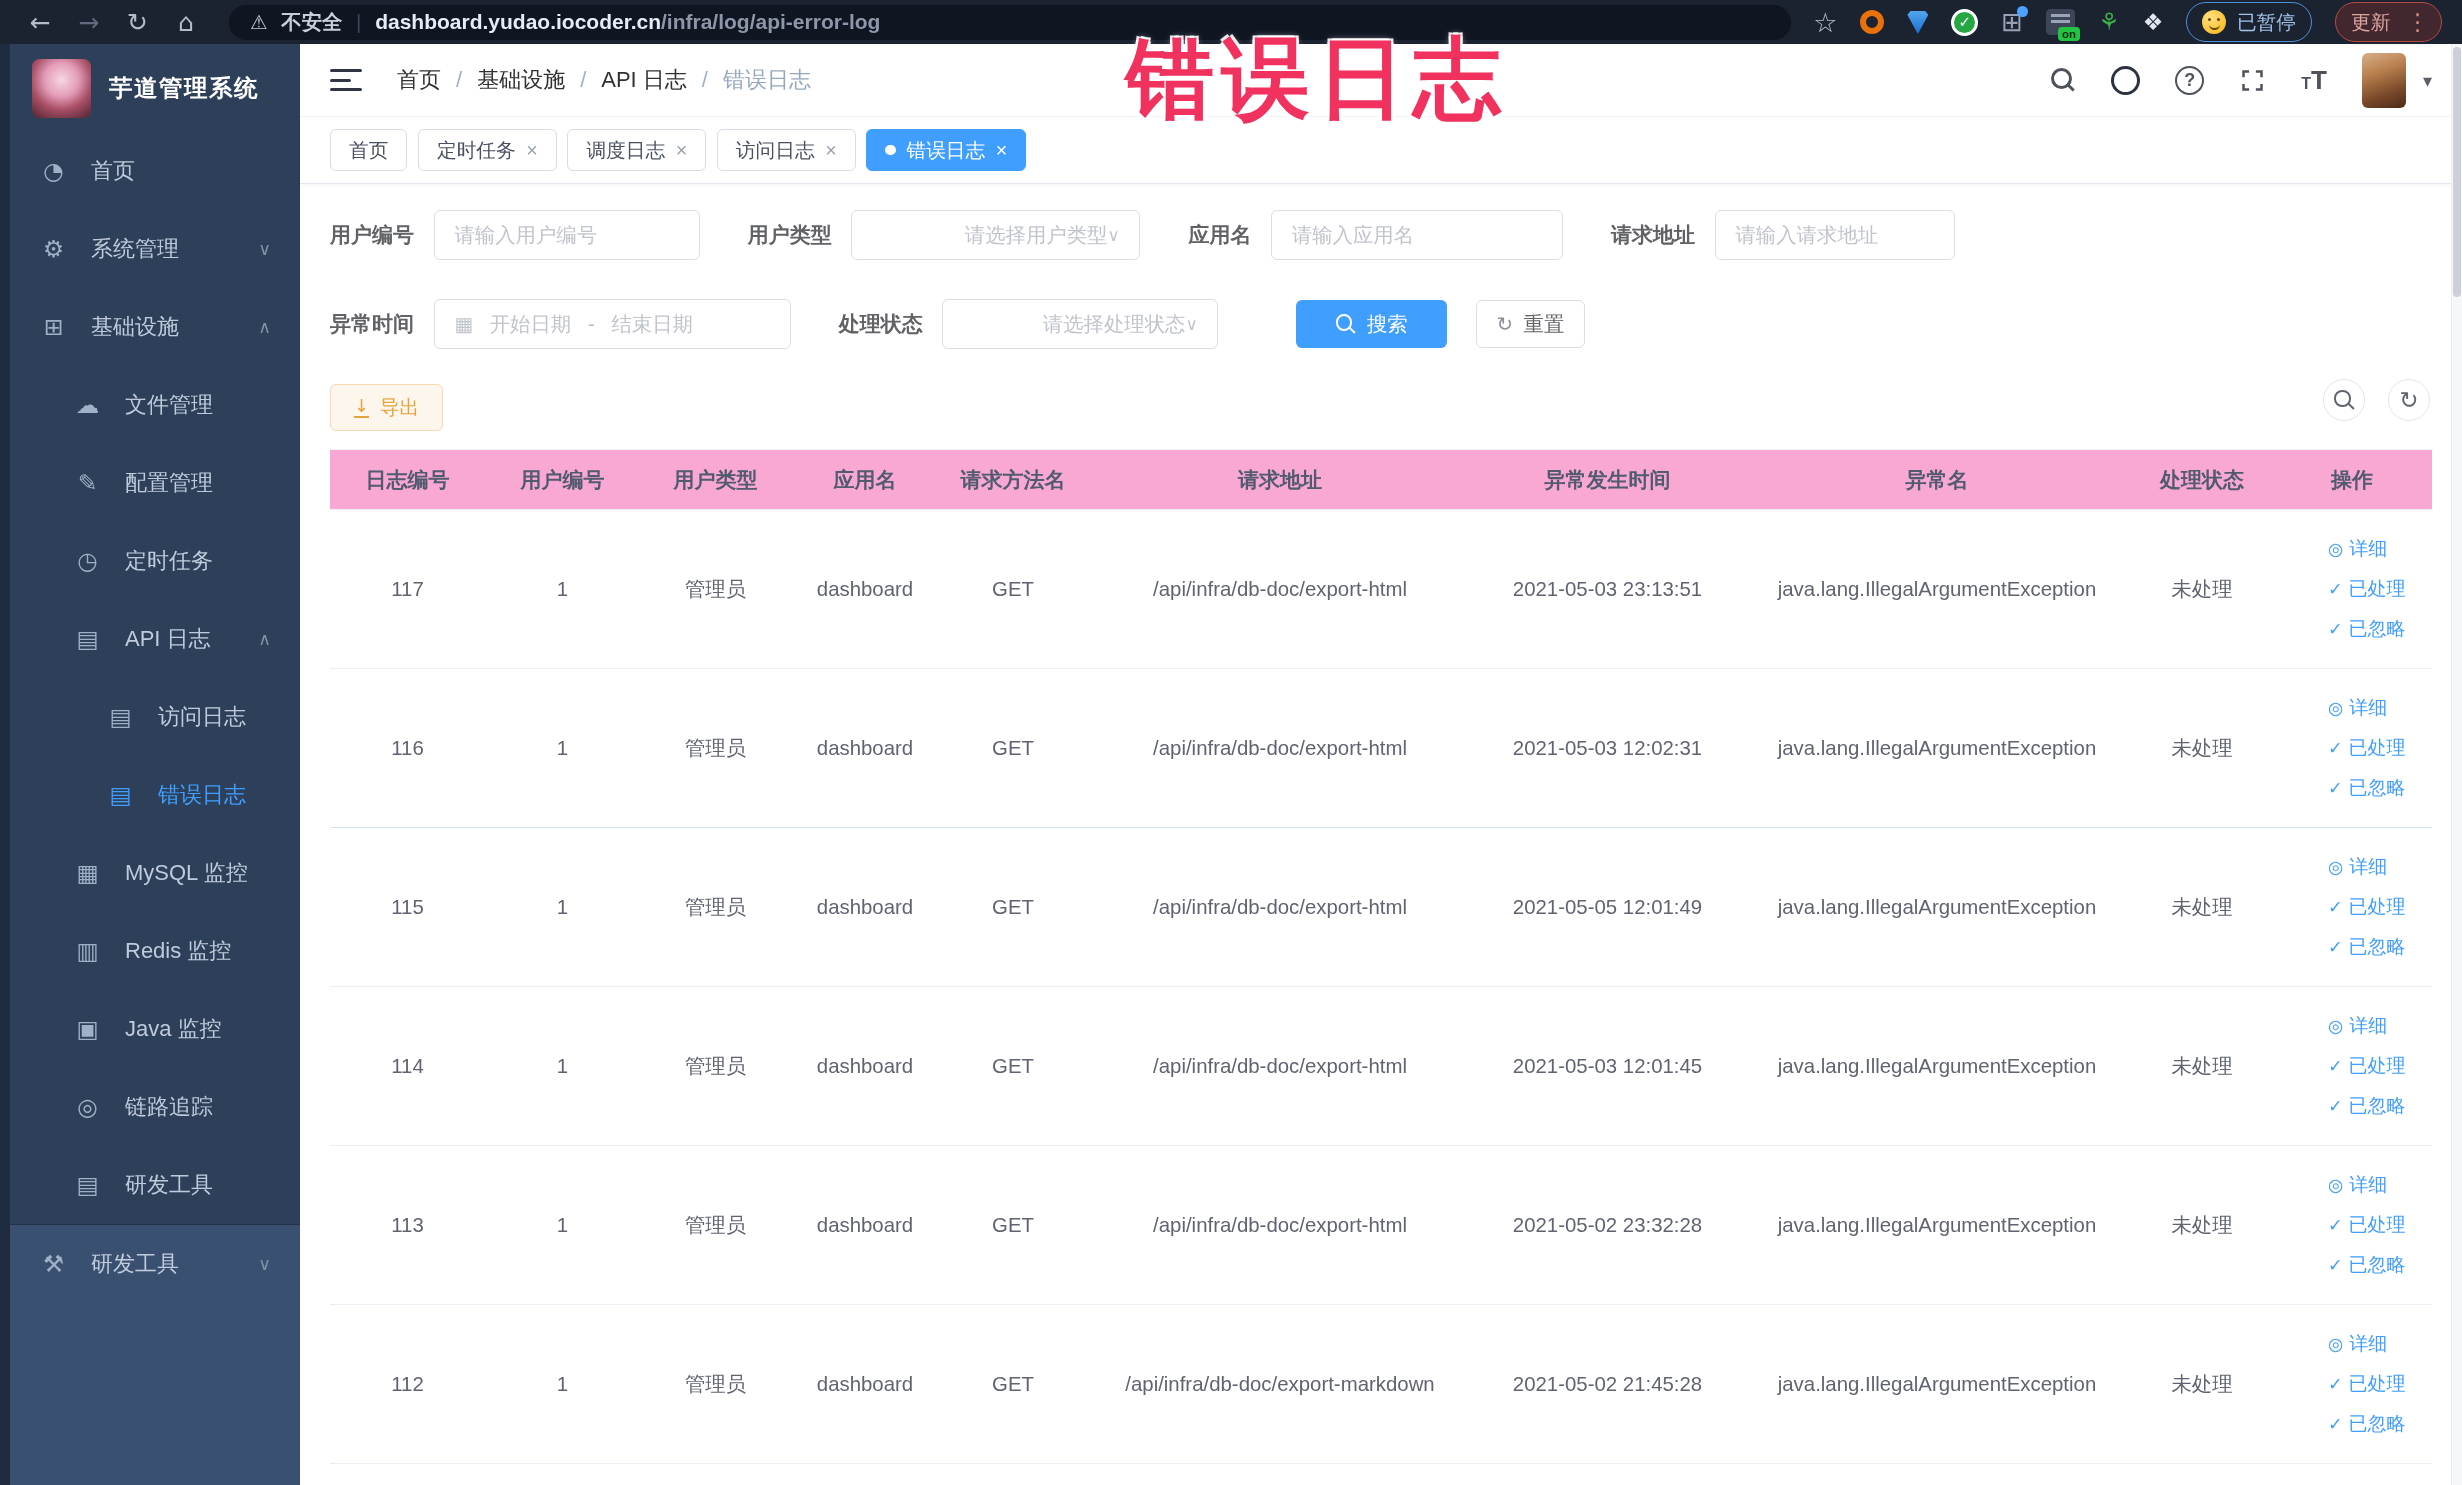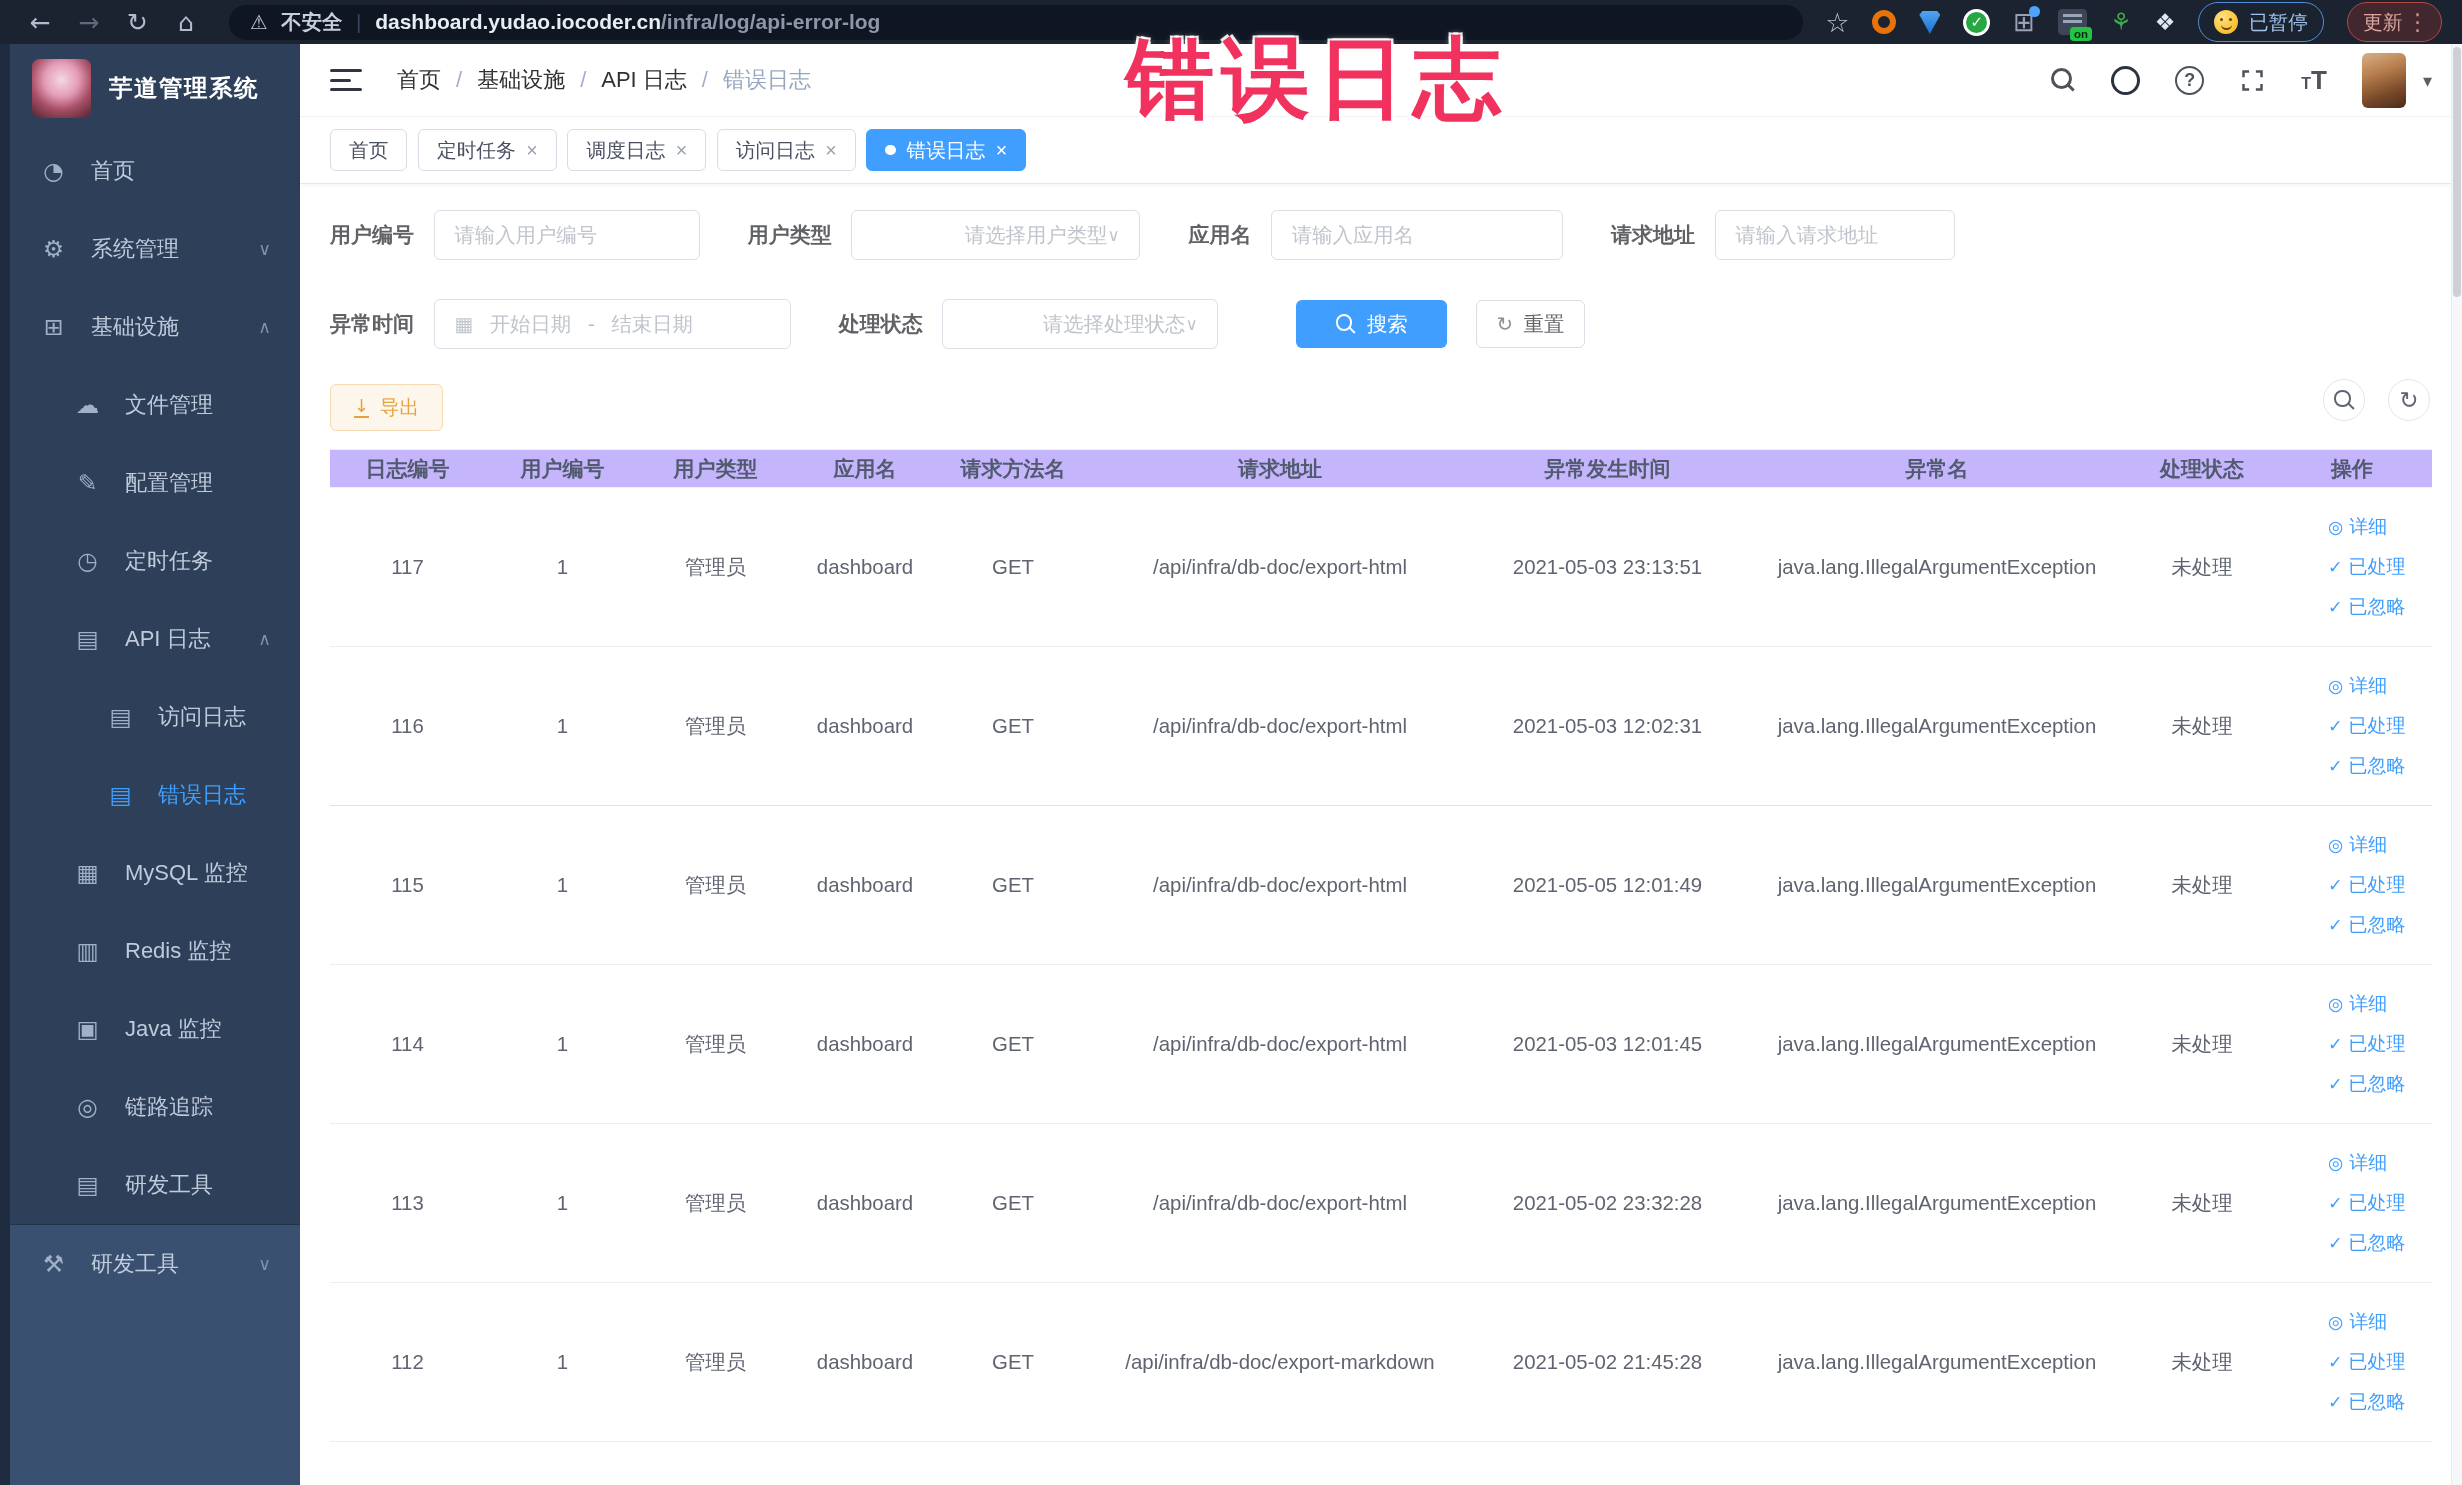--- a/index.html
+++ b/index.html
@@ -27,21 +27,21 @@
   .x-grid i{position:absolute;right:-4.5px;top:-3px;width:10.6px;height:10.6px;border-radius:50%;background:#4da3ff}
   .x-on{position:relative;width:29px;height:26px;background:#3c4657;border-radius:4.5px}
   .x-on i{position:absolute;left:4.5px;top:5.3px;width:19.7px;height:3px;background:#9aa6b8;box-shadow:0 6px 0 #9aa6b8}
   .x-on b{position:absolute;right:-4.5px;bottom:-6px;background:#23c343;color:#06290d;font-size:11.4px;font-weight:700;border-radius:3.8px;padding:0.8px 3.8px;font-style:normal}
   .x-leaf{font-size:24px;color:#3fae4a;font-family:"DejaVu Sans",sans-serif}
   .x-puzzle{font-size:23px;color:#e2e8f1;font-family:"DejaVu Sans",sans-serif}
   .pill-paused{display:flex;align-items:center;gap:10.6px;border:1.5px solid #4f8fd6;border-radius:20.4px;padding:5.3px 15px;color:#9fc0e8;font-size:19.7px}
   .emoji{width:24px;height:24px;border-radius:50%;background:radial-gradient(circle at 35% 32%,#ffe082,#f6b40e);position:relative}
   .emoji::before{content:"";position:absolute;left:6px;top:7.6px;width:3px;height:3px;border-radius:50%;background:#6b4500;box-shadow:9px 0 0 #6b4500}
   .emoji::after{content:"";position:absolute;left:6.8px;top:12px;width:10.6px;height:6px;border-bottom:2.3px solid #6b4500;border-radius:0 0 7.6px 7.6px}
-  .pill-update{display:flex;align-items:center;gap:4px;border:1.5px solid #b04a42;background:rgba(140,50,45,.35);border-radius:20.4px;padding:5.3px 12px 5.3px 15px;color:#dba49e;font-size:19.7px}
+  .pill-update{display:flex;align-items:center;gap:16px;border:1.5px solid #b04a42;background:rgba(140,50,45,.35);border-radius:20.4px;padding:5.3px 12px 5.3px 15px;color:#dba49e;font-size:19.7px}
   .pill-update .dots{color:#cf8d86;font-size:23px;line-height:1;font-family:"DejaVu Sans",sans-serif}
 
   
   .app{display:flex;height:1442px}
   .sidebar{width:300px;background:#2d3f59;border-left:10.6px solid #1f2b3e;display:flex;flex-direction:column;flex:none}
   .logo-row{height:88px;display:flex;align-items:center;padding-left:22px;gap:18px}
   .logo{width:59px;height:59px;border-radius:7.6px;background:radial-gradient(circle at 50% 35%,#f6d7e2 0%,#e39cb8 35%,#a94f66 62%,#4f2330 100%);flex:none}
   .app-title{color:#fff;font-size:23.5px;font-weight:700;letter-spacing:1.5px}
   .menu{flex:none}
   .menu-item{height:78px;display:flex;align-items:center;gap:21px;color:#bfcbdb;font-size:22px;cursor:pointer}
@@ -102,21 +102,21 @@
   .spin{font-size:19.7px;font-family:"DejaVu Sans",sans-serif;color:#8a9099}
   .btn-export{margin-top:35px;height:47px;display:inline-flex;align-items:center;gap:10.6px;background:#fdf6ec;border:1.5px solid #f5dab1;color:#e6a23c;border-radius:6px;padding:0 23px;font-size:19.7px;cursor:pointer}
   .dl-ic{font-family:"DejaVu Sans",sans-serif;border-bottom:2.3px solid currentColor;line-height:1.05;font-size:18px}
   .float-btns{position:absolute;top:195px;right:32px;display:flex;gap:23px}
   .circle-btn{width:42px;height:42px;border-radius:50%;border:1.5px solid #e2e6ee;color:#5f6570;display:flex;align-items:center;justify-content:center;background:#fff;cursor:pointer}
   .circle-btn .rf{font-size:23px;font-family:"DejaVu Sans",sans-serif}
 
   
   .t-wrap{margin-top:18px}
   .t-grid{display:grid;grid-template-columns:155px 155px 151px 148px 148px 386px 269px 390px 140px minmax(0,1fr)}
-  .t-head{height:39px;align-items:center;background:#c4b5fd;border-top:1.5px solid #eef1f6;border-bottom:1.5px solid #eef1f6}
+  .t-head{height:61px;align-items:center;background:#f9a8d4;border-top:1.5px solid #eef1f6;border-bottom:1.5px solid #eef1f6}
   .th{font-size:21px;color:#515a6e;font-weight:700;text-align:center;padding:0 6px;white-space:nowrap;overflow:hidden}
   .t-row{height:159px;border-bottom:1.5px solid #ebeef5;align-items:center}
   .t-row.hl{border-bottom-color:#cfe4f7}
   .td{font-size:20.4px;color:#5f6470;text-align:center;padding:0 7.6px;white-space:nowrap;overflow:hidden;text-overflow:ellipsis}
   .actions{display:flex;flex-direction:column;gap:13.6px;align-items:flex-start;padding-left:56px;overflow:visible}
   .act{color:#409eff;font-size:19px;display:inline-flex;align-items:center;gap:6px;cursor:pointer}
   .act .ic{font-size:17.4px;font-family:"DejaVu Sans",sans-serif}
 
   
   .overlay-label{position:absolute;left:1126px;top:19.7px;z-index:60;font-size:88px;font-weight:700;letter-spacing:7.6px;color:#f1325f;

